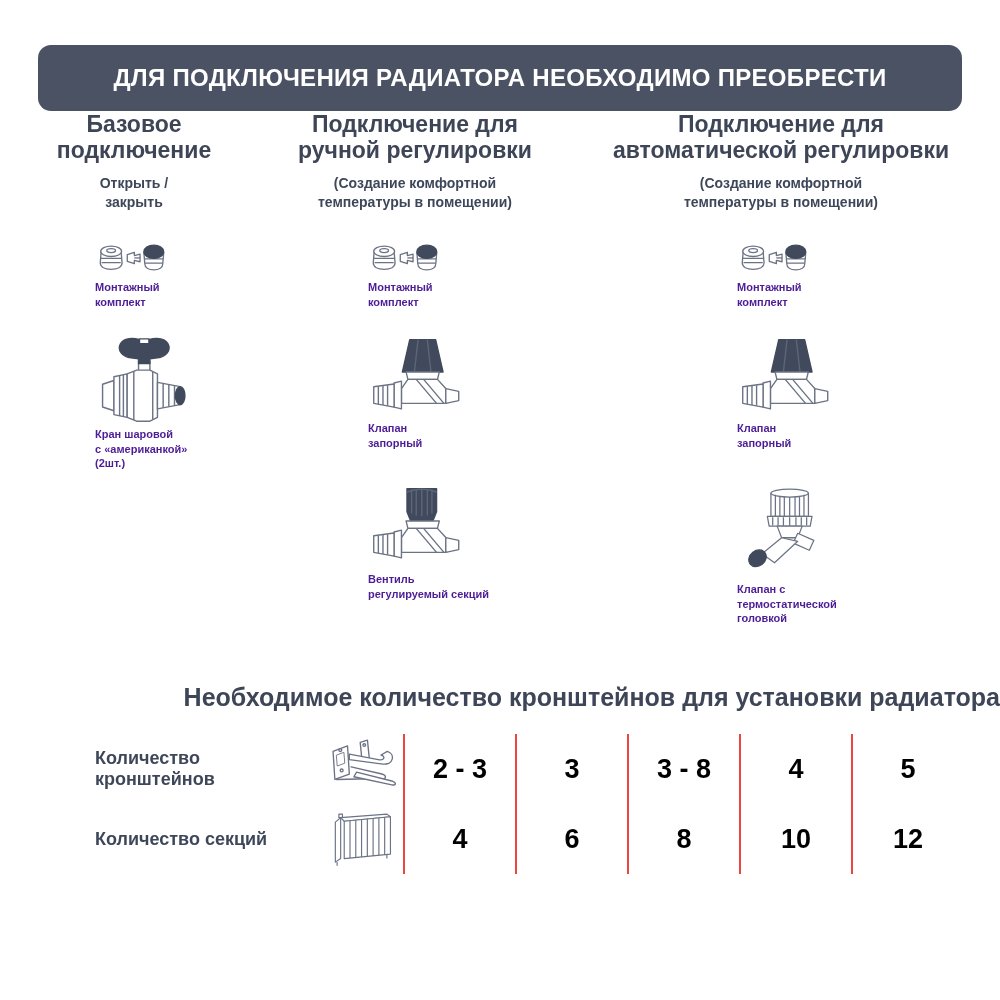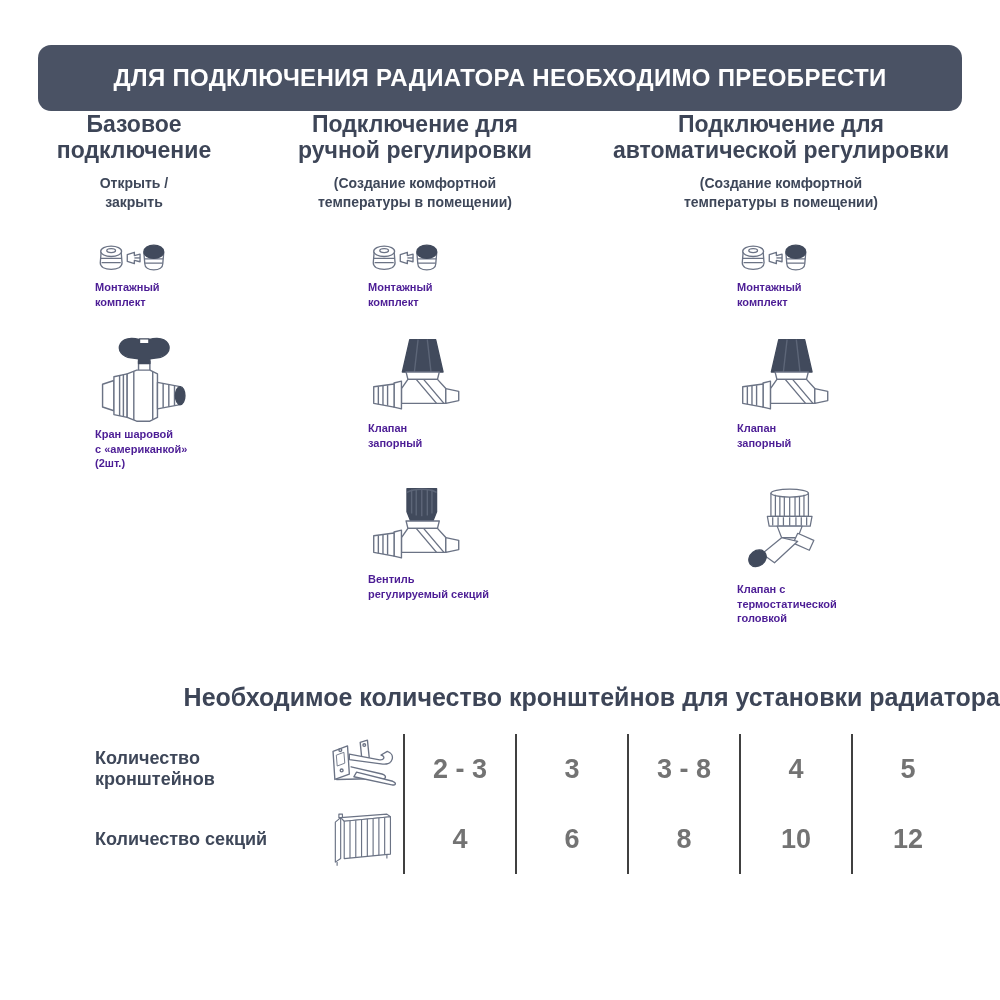--- a/index.html
+++ b/index.html
@@ -56,22 +56,22 @@
     margin: 22px 0 0 95px;
     display: grid;
     grid-template-columns: 225px 83px repeat(5, 112px);
     grid-auto-rows: 70px;
   }
   .bcell { display: flex; align-items: center; }
   .bcell.blabel { font-size: 18px; font-weight: 700; color: #3e4759; }
   .bcell.bicon { justify-content: center; }
   .bcell.bval {
     justify-content: center;
-    border-left: 2px solid #404040;
-    font-size: 27px; font-weight: 700; color: #737373;
+    border-left: 2px solid #ef4444;
+    font-size: 27px; font-weight: 700; color: #000000;
   }
 
   svg { display: block; }
 </style>
 </head>
 <body>
 
 <svg width="0" height="0" style="position:absolute" aria-hidden="true">
   <defs>
     <g id="def-kit">

